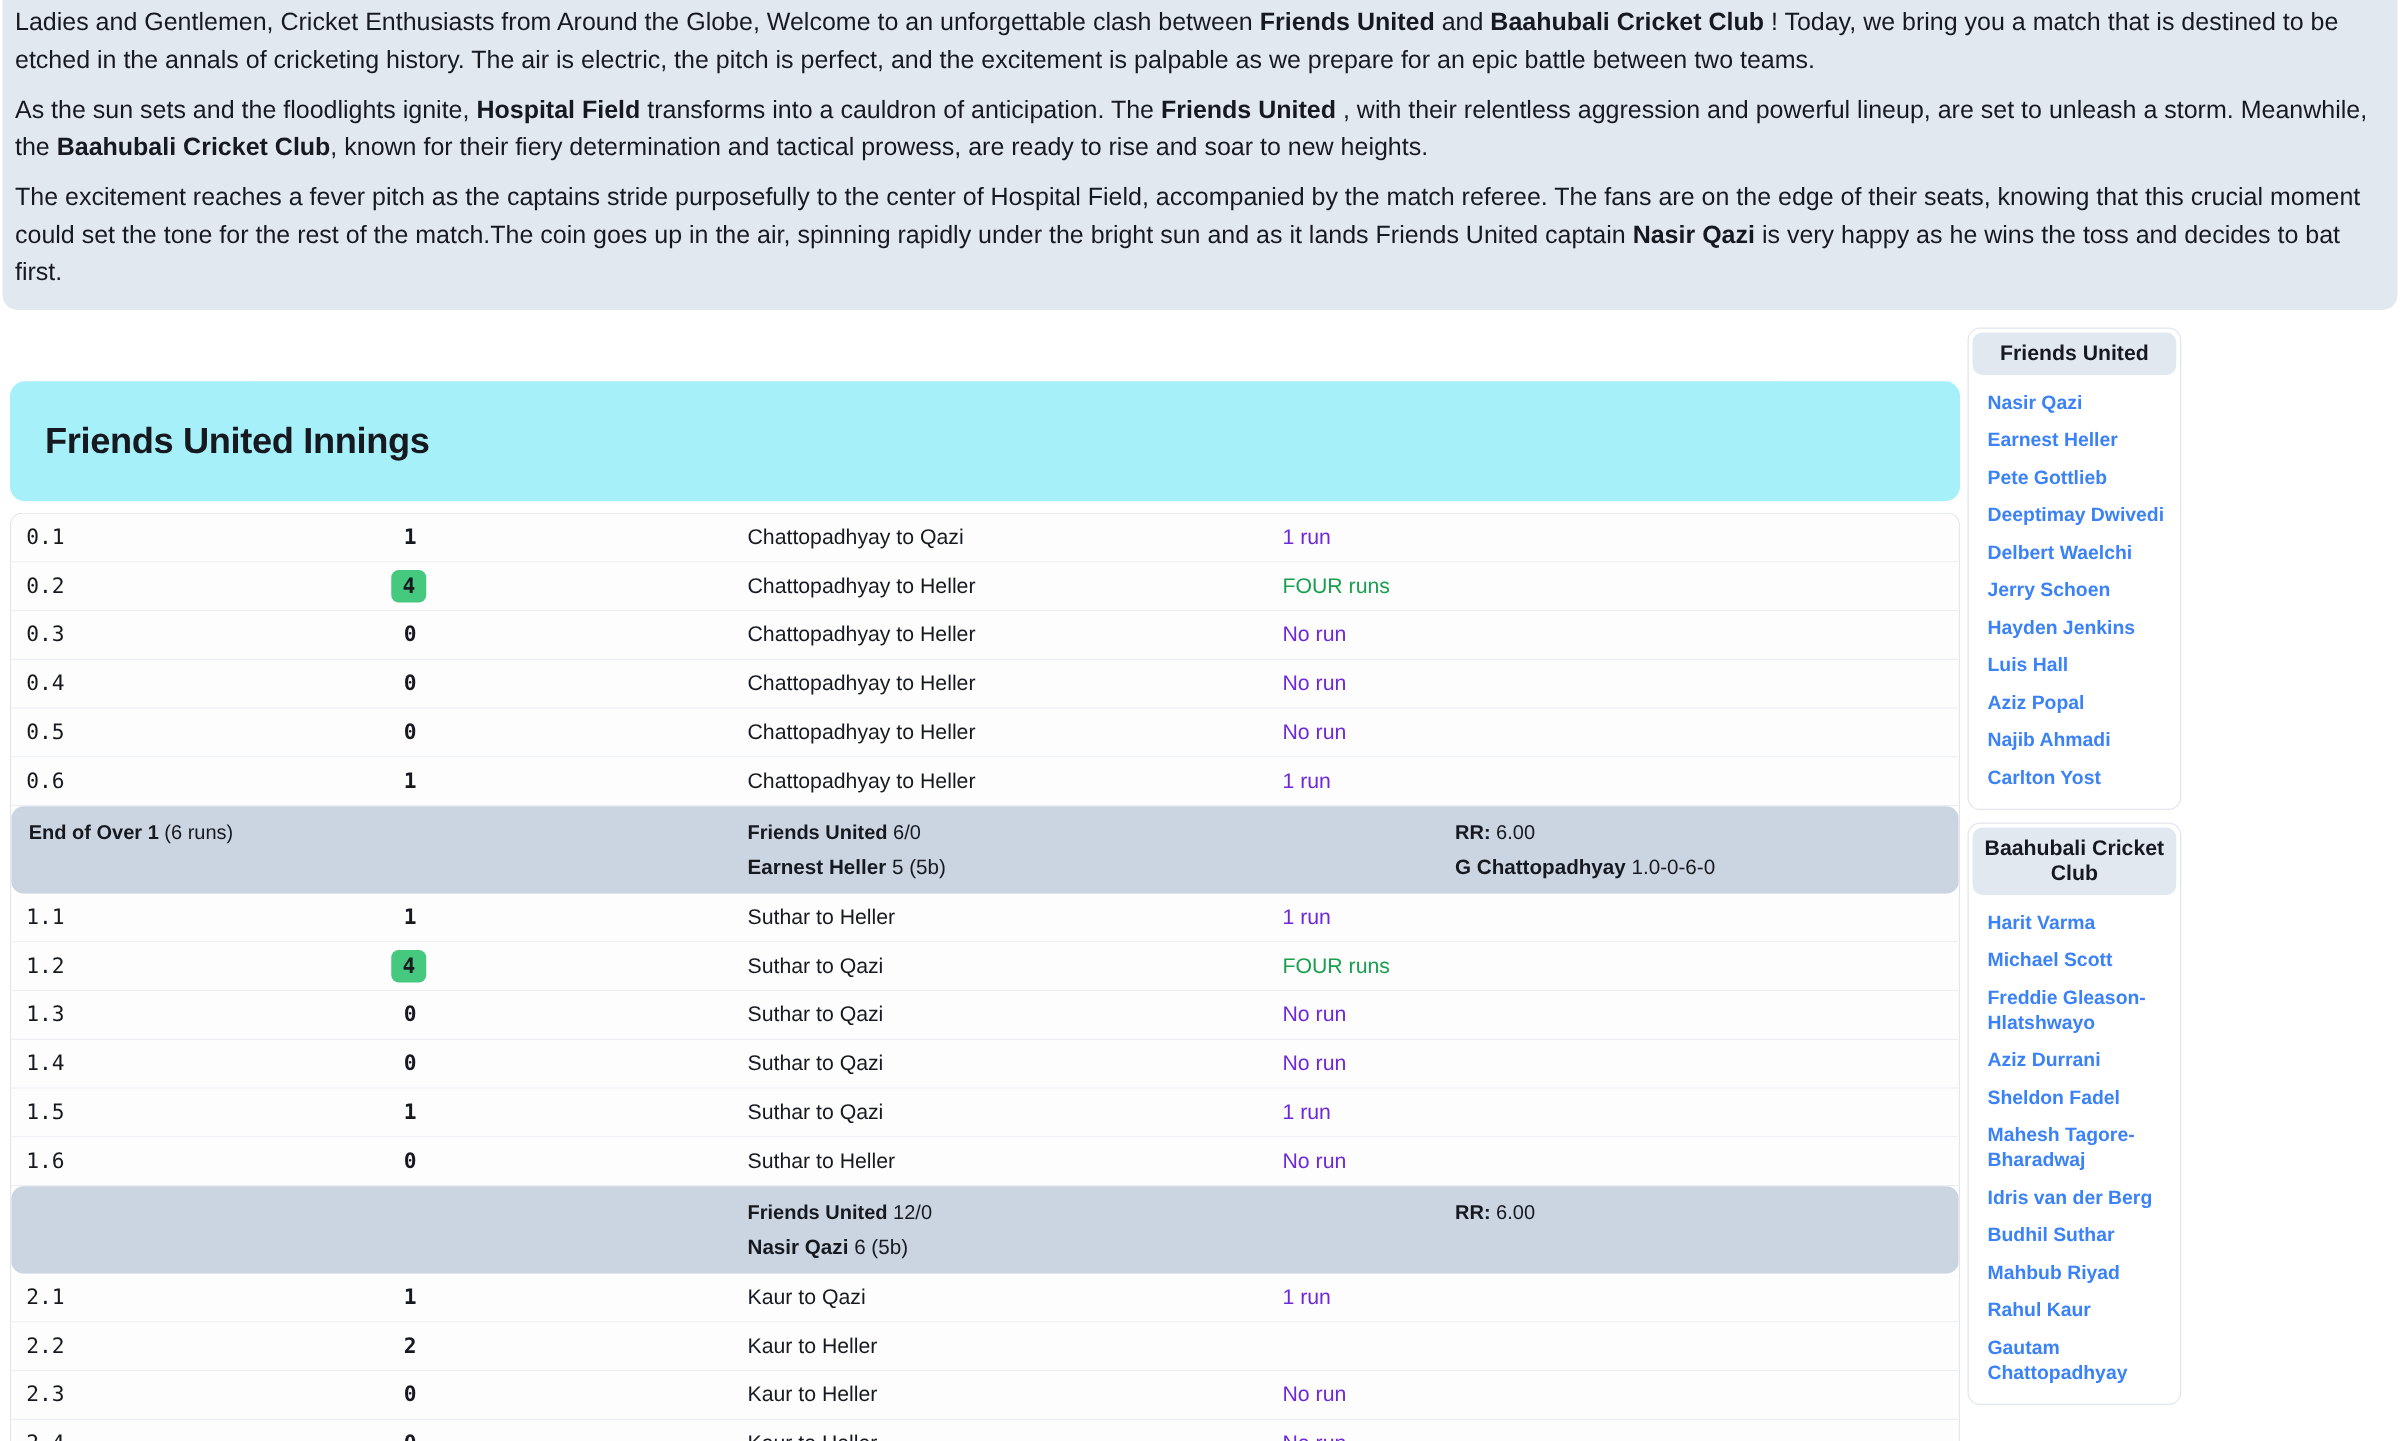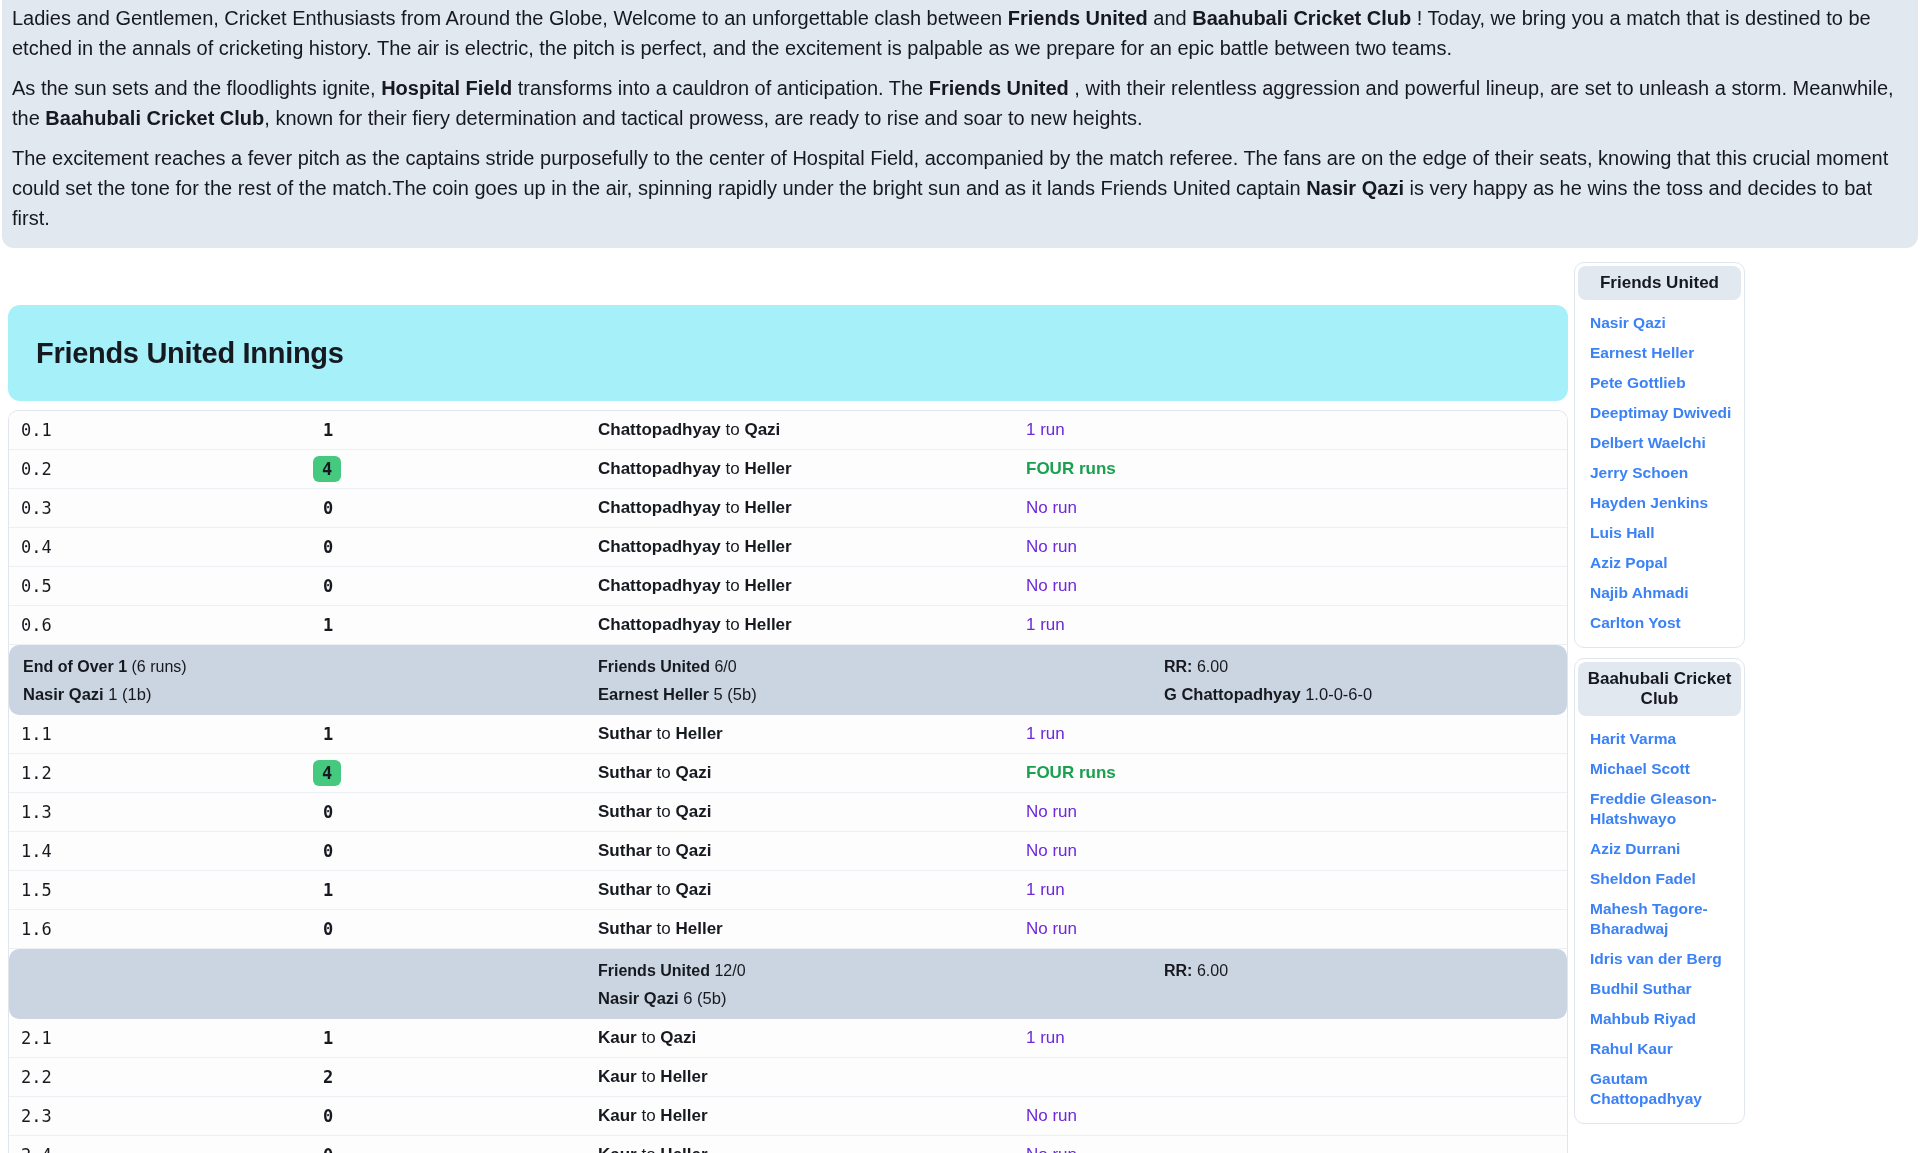--- a/index.html
+++ b/index.html
@@ -68,23 +68,23 @@
   .four-cell { padding-left: 2px; }
   .run-badge {
     display: inline-block;
     font-family: "DejaVu Sans Mono", monospace;
     font-weight: bold;
     font-size: 17px;
     background: var(--c-badge, #45c97e);
     border-radius: 6px;
     padding: 3px 9px;
   }
-  .delivery strong { font-weight: bold; }
+  .delivery strong { font-weight: normal; }
   .commentary { color: #6d28d9; }
-  .four-text { color: var(--c-four-text, #1ba050); font-weight: bold; }
+  .four-text { color: var(--c-four-text, #1ba050); font-weight: normal; }
   
   .over-row {
     display: grid;
     grid-template-columns: 577px 566px 1fr;
     background: var(--c-over-bg, #cbd5e1);
     border-radius: 10px;
     padding: 8px 0;
     min-height: 70px;
     align-content: center;
   }
@@ -178,21 +178,20 @@
         </div>
         <div class="ball-row">
           <div class="cell mono ball-no">0.6</div>
           <div class="cell run-cell"><span class="run-plain">1</span></div>
           <div class="cell delivery"><strong>Chattopadhyay</strong> to <strong>Heller</strong></div>
           <div class="cell commentary">1 run</div>
         </div>
         <div class="over-row">
           <div class="over-col first">
             <div class="over-l1"><strong>End of Over 1</strong> (6 runs)</div>
-            <div class="over-l2"><strong>Nasir Qazi</strong> 1 (1b)</div>
           </div>
           <div class="over-col">
             <div class="over-l1"><strong>Friends United</strong> 6/0</div>
             <div class="over-l2"><strong>Earnest Heller</strong> 5 (5b)</div>
           </div>
           <div class="over-col">
             <div class="over-l1"><strong>RR:</strong> 6.00</div>
             <div class="over-l2"><strong>G Chattopadhyay</strong> 1.0-0-6-0</div>
           </div>
         </div>

